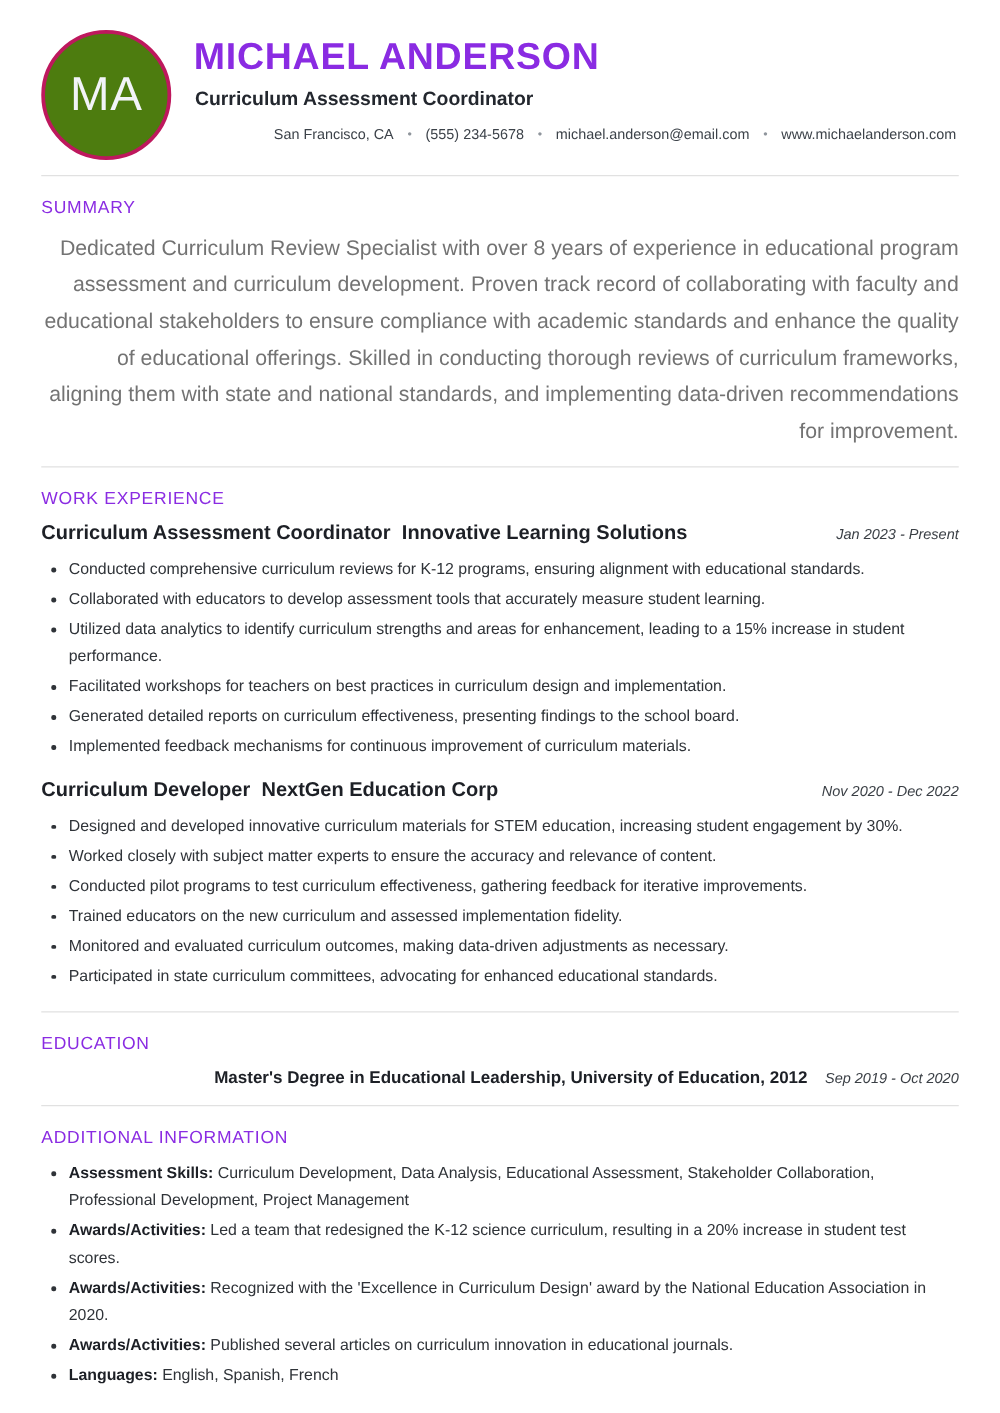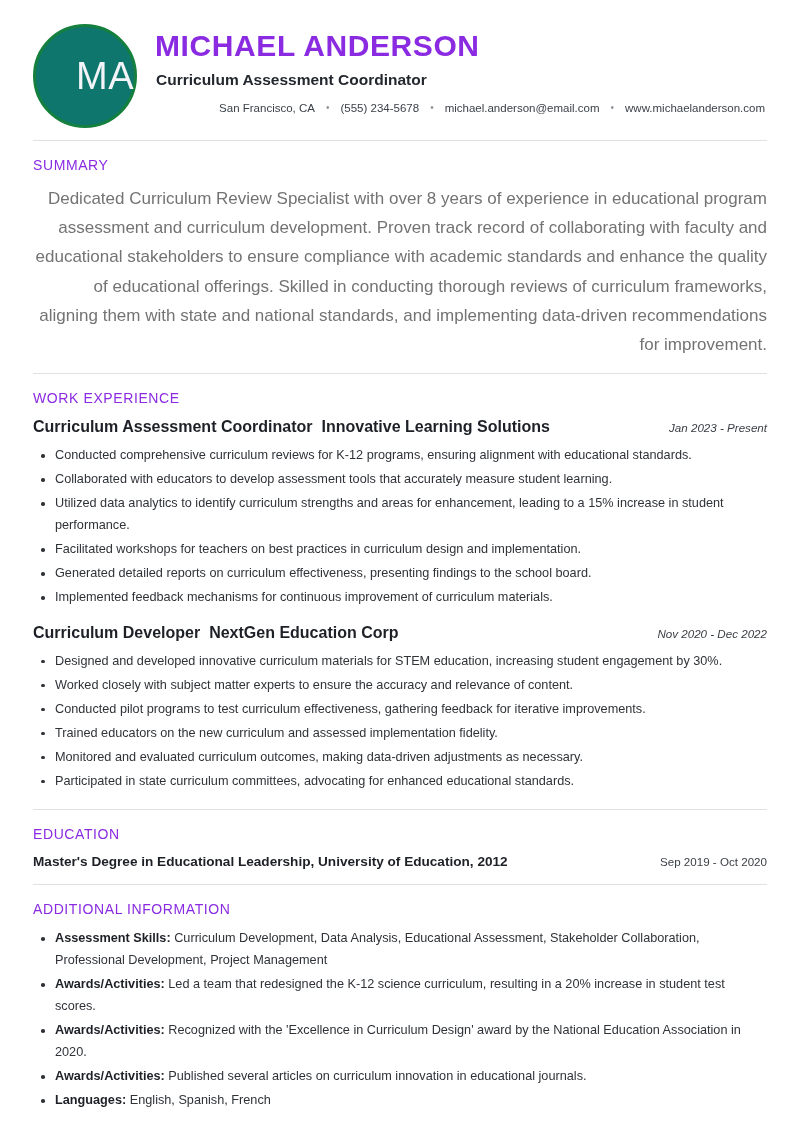--- a/index.html
+++ b/index.html
@@ -29,26 +29,26 @@
     display: flex;
     align-items: flex-start;
     padding-top: 24px;
     padding-bottom: 12px;
   }
   .avatar-wrap {
     flex: 0 0 auto;
     width: 104px;
     height: 104px;
     border-radius: 50%;
-    background: #0f766e;
-    border: 3px solid #15803d;
+    background: #4d7c0f;
+    border: 3px solid #be185d;
     box-sizing: border-box;
     display: flex;
     align-items: center;
-    justify-content: flex-end;
+    justify-content: center;
     margin-right: 16px;
   }
   .avatar-initials {
     font-size: 38px;
     font-weight: 400;
     color: #f2f4f8;
     letter-spacing: 0.5px;
     font-family: "Liberation Sans", sans-serif;
   }
   .header-text {
@@ -168,30 +168,31 @@
     width: 3.5px;
     height: 3.5px;
     border-radius: 50%;
     background: #2f3338;
   }
 
   
   .edu-row {
     display: flex;
     align-items: baseline;
-    justify-content: space-between;
+    justify-content: flex-end;
   }
   .edu-degree {
     font-size: 13.6px;
     font-weight: bold;
     color: #1d2026;
     line-height: 1.3;
   }
   .edu-dates {
     font-size: 11.6px;
+    font-style: italic;
     color: #3a3f45;
     white-space: nowrap;
     padding-left: 14px;
   }
 
   
   ul.info-list li .info-label {
     font-weight: bold;
     color: #1d2026;
   }

